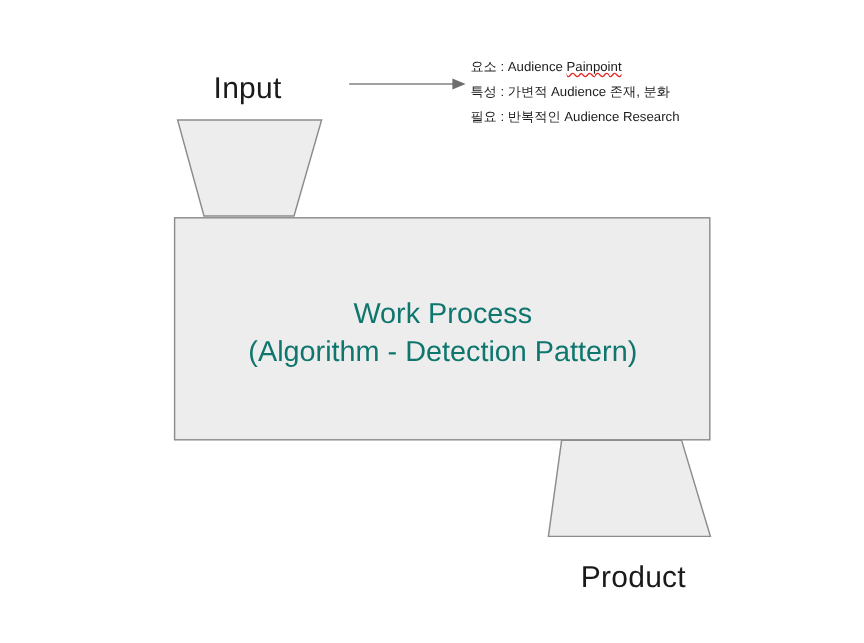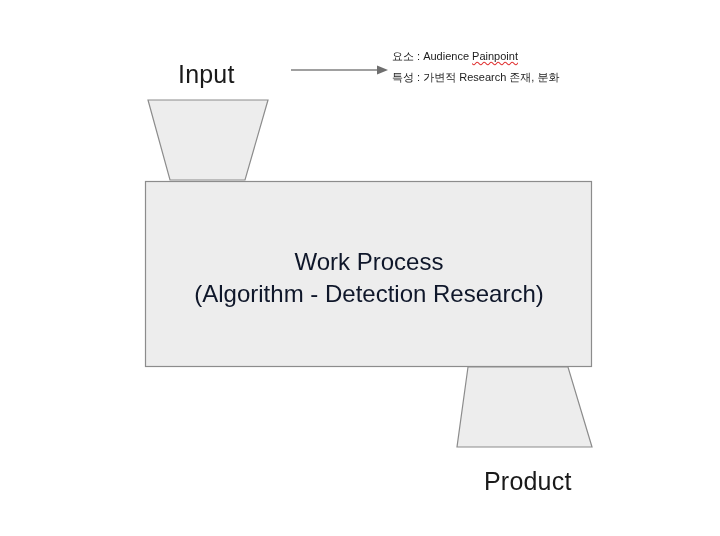--- a/index.html
+++ b/index.html
@@ -71,21 +71,21 @@
 
   
   #process-text {
     position: absolute;
     left: 146px;
     top: 246px;
     width: 446px;
     text-align: center;
     font-size: 24px;
     line-height: 32px;
-    color: #0f172a;
+    color: #0f766e;
     white-space: nowrap;
   }
   #process-text .pline {
     display: block;
   }
 </style>
 </head>
 <body>
 
 <div id="slide">
@@ -103,22 +103,23 @@
       <polygon points="388,70 377,65.5 377,74.5" fill="#6e6e6e"></polygon>
     </g>
   </svg>
 
   <div class="label-big" id="input-label">Input</div>
 
   <div class="label-big" id="output-label">Product</div>
 
   <div id="process-text">
     <span class="pline">Work Process</span>
-    <span class="pline">(Algorithm - Detection Research)</span>
+    <span class="pline">(Algorithm - Detection Pattern)</span>
   </div>
 
   <div class="note-block" id="top-note">
     <span class="note-line"><span>요소 : Audience </span><span class="misspelled">Painpoint</span></span>
-    <span class="note-line">특성 : 가변적 Research 존재, 분화</span>
+    <span class="note-line">특성 : 가변적 Audience 존재, 분화</span>
+    <span class="note-line">필요 : 반복적인 Audience Research</span>
   </div>
 
 
 </div>
 
 </body></html>

